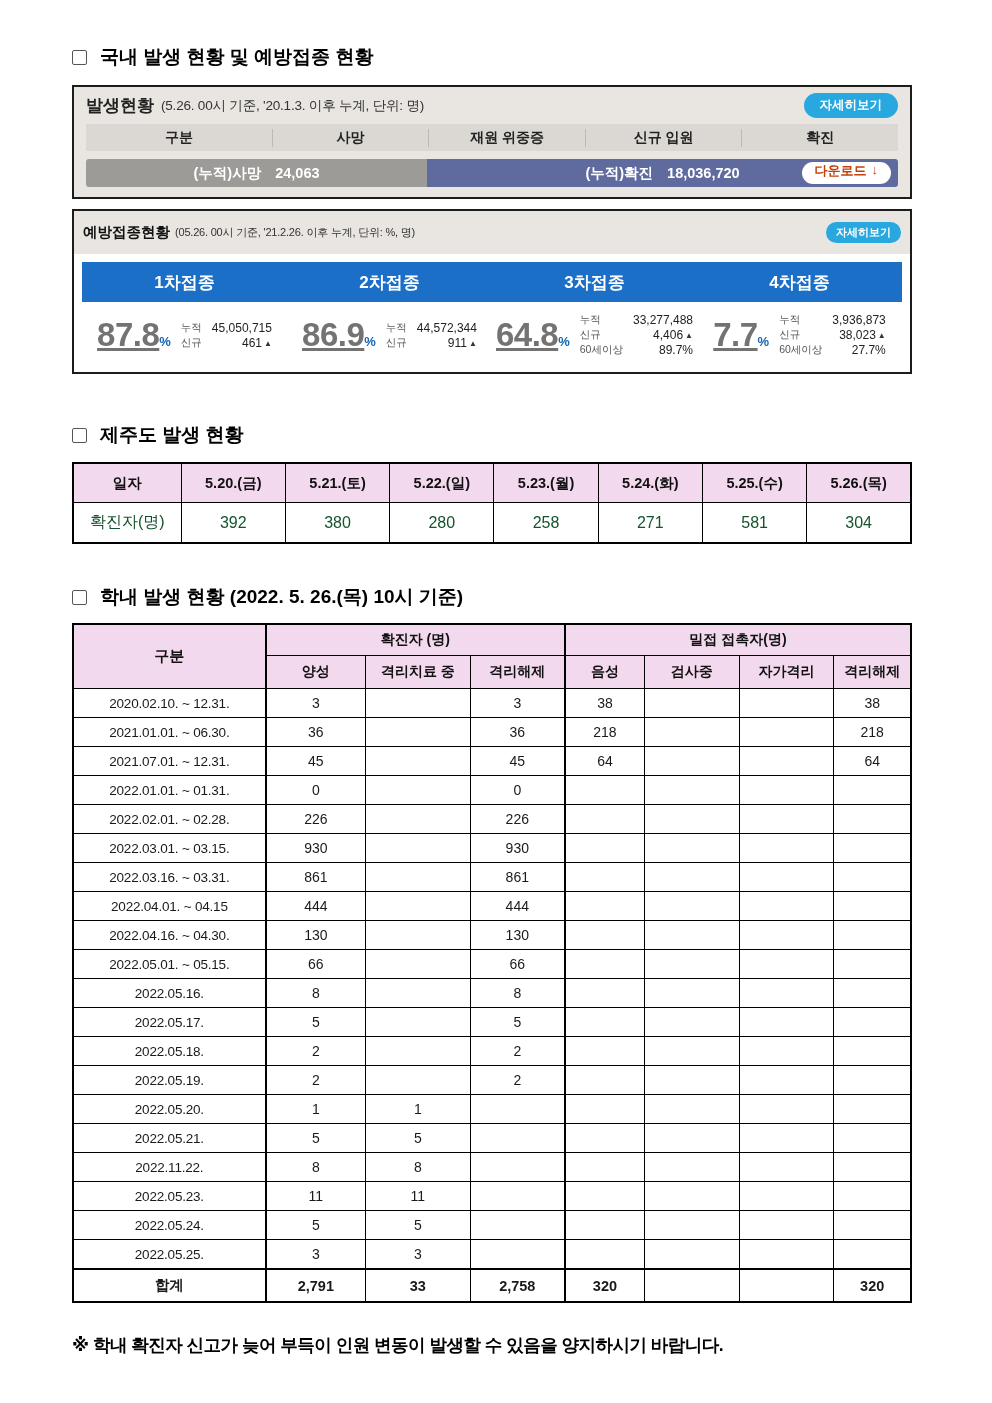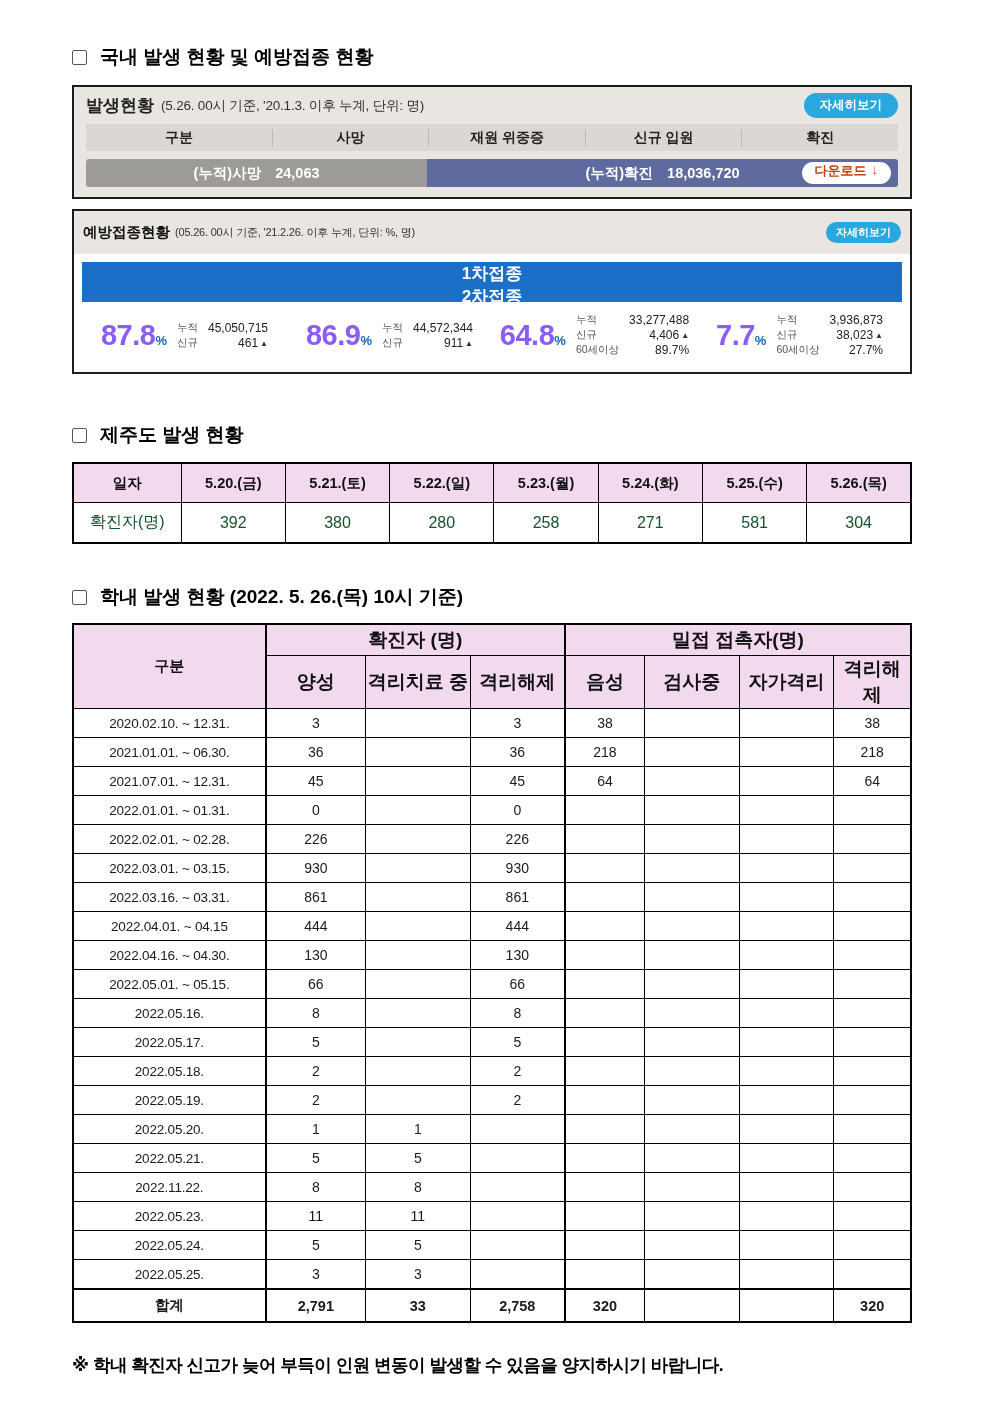--- a/index.html
+++ b/index.html
@@ -33,41 +33,41 @@
   .dl-pill{position:absolute;right:7px;top:3px;bottom:3px;background:#fff;color:#c2410c;border:none;
     border-radius:12px;padding:0 13px;font-size:13px;font-weight:bold;font-family:inherit;cursor:pointer;
     display:flex;align-items:flex-start;gap:5px;}
   
   .vx-box{margin-top:10px;border:2px solid #1c1c1c;background:#fff;}
   .vx-titlebar{display:flex;align-items:center;background:#e9e6e2;padding:11px 9px;}
   .vx-title{font-weight:bold;font-size:14.5px;color:#111;}
   .vx-sub{font-size:11px;margin-left:5px;color:#333;letter-spacing:-0.2px;}
   .pill.small{padding:3px 10px;font-size:11px;border-radius:11px;}
   .vx-header{display:flex;background:#1b6fc7;color:#fff;font-weight:bold;font-size:17px;height:40px;
-    align-items:center;margin:8px 8px 0;flex-direction:column;}
+    align-items:center;margin:8px 8px 0;}
   .vx-hcell{width:25%;text-align:center;}
   .vx-stats{display:flex;margin:2px 8px 6px;}
   .vx-group{width:25%;display:flex;align-items:center;justify-content:center;gap:10px;height:62px;}
-  .vx-pct{color:#8b5cf6;font-weight:bold;font-size:29px;letter-spacing:-0.5px;}
+  .vx-pct{color:#737373;font-weight:bold;font-size:33px;letter-spacing:-0.5px;text-decoration:underline;}
   .vx-unit{color:#1565b3;font-weight:bold;font-size:13px;}
   .vx-grid{display:grid;grid-template-columns:auto auto;column-gap:10px;row-gap:1px;align-items:center;}
   .vx-slabel{font-size:10.5px;color:#555;text-align:left;}
   .vx-sval{font-size:12px;color:#222;text-align:right;font-weight:500;}
   .vx-arrow{font-size:8px;color:#333;margin-left:2px;vertical-align:1px;}
   
   .sec2{margin-top:48px;}
   #jeju-table{width:100%;margin-top:14px;border-collapse:collapse;table-layout:fixed;border:2px solid #000;}
   #jeju-table th,#jeju-table td{border:1px solid #000;text-align:center;padding:5px;}
   #jeju-table th{background:#f3d9ee;font-size:14.5px;font-weight:bold;height:28px;}
   #jeju-table td{background:#fff;font-size:16px;font-weight:normal;height:29px;color:#14532d;}
   
   .sec3{margin-top:40px;}
   #school-table{width:100%;margin-top:13px;border-collapse:collapse;table-layout:fixed;border:2px solid #000;}
   #school-table th,#school-table td{border:1px solid #000;text-align:center;padding:0;}
-  #school-table th{background:#f3d9ee;font-weight:600;font-size:19px;}
+  #school-table th{background:#f3d9ee;font-weight:600;font-size:14px;}
   #school-table th.corner{font-size:15px;}
   #school-table tr.grp-row th{height:30px;}
   #school-table tr.sub-row th{height:32px;}
   #school-table td{height:28px;font-size:14px;color:#1a1a1a;background:#fff;}
   #school-table td.s-lbl{font-size:13.5px;letter-spacing:-0.2px;}
   #school-table .ldiv{border-left:2px solid #000;}
   #school-table .gdiv{border-left:2.5px solid #000;}
   #school-table tr.total td{font-weight:bold;border-top:2px solid #000;height:31px;font-size:14.5px;}
   
   .footnote{margin-top:30px;font-size:17.5px;font-weight:bold;color:#000;letter-spacing:-0.5px;}

